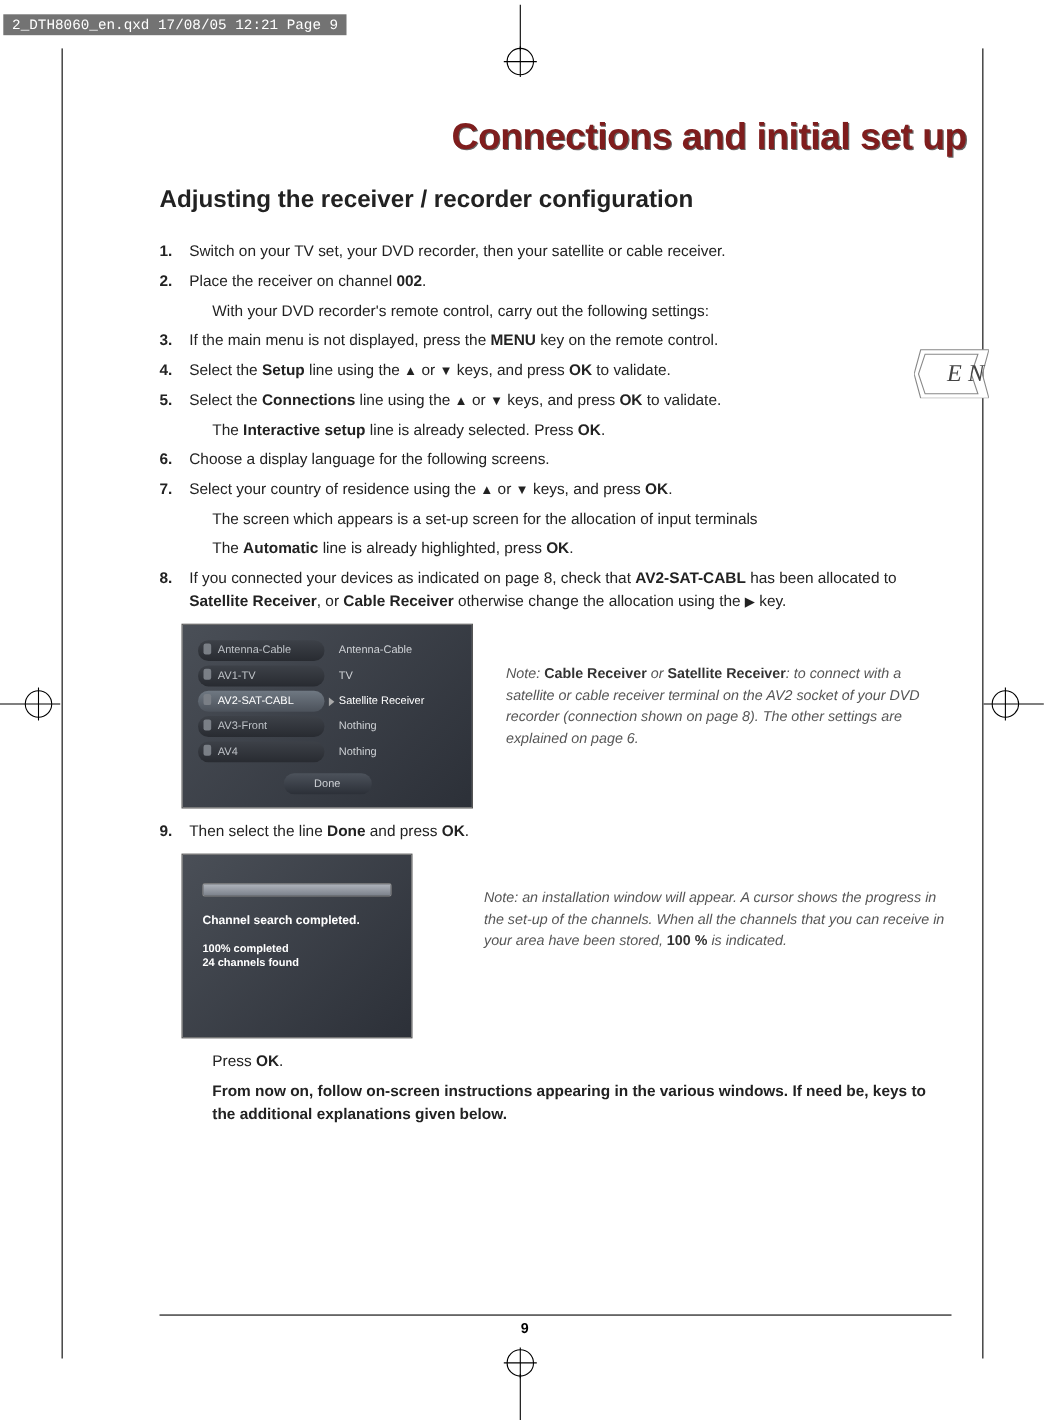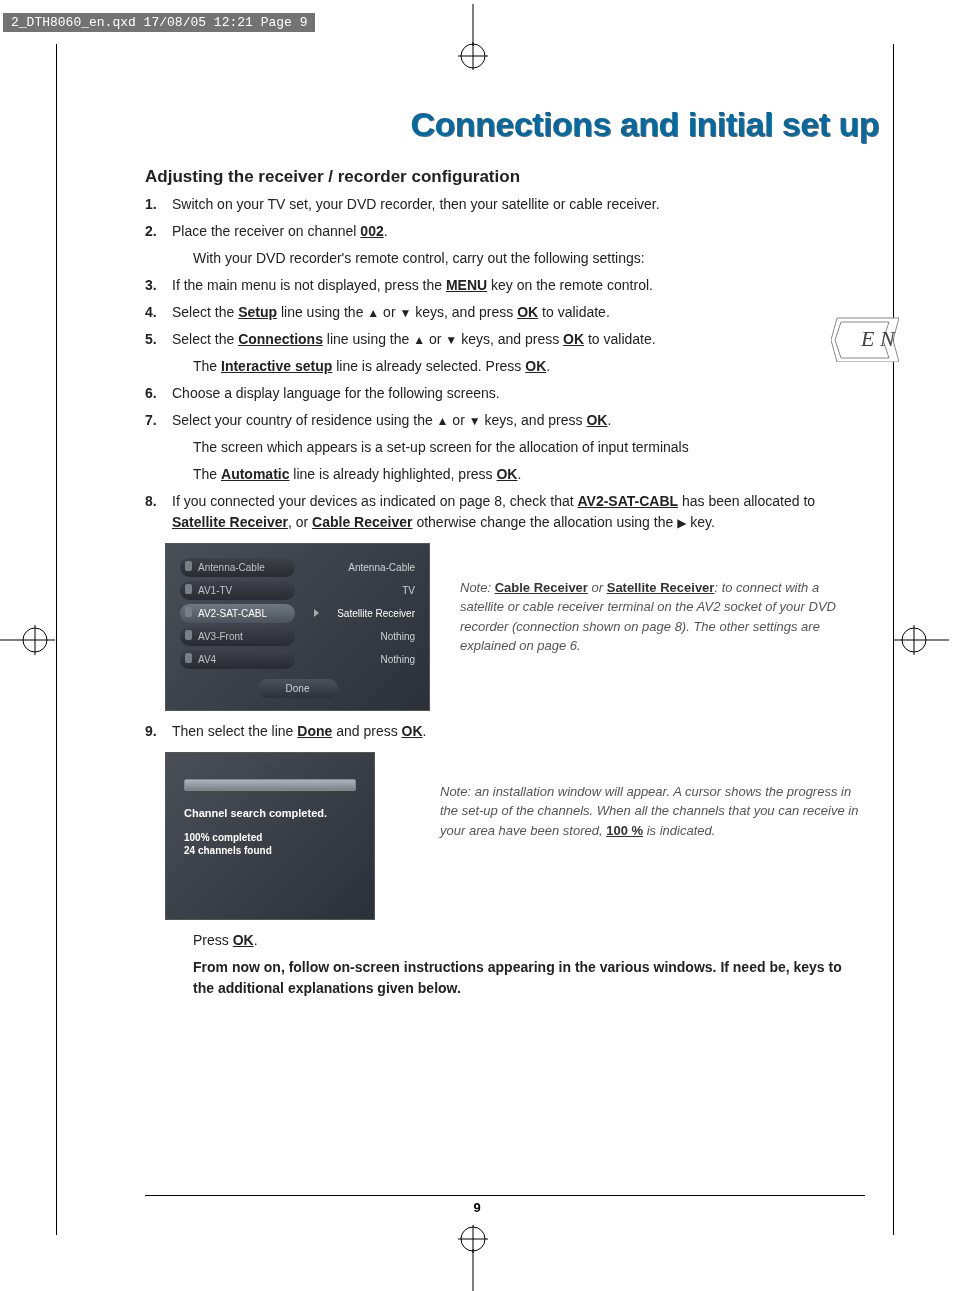--- a/index.html
+++ b/index.html
@@ -51,55 +51,55 @@
     }
     .crop svg { display: block; }
     .trim-line-v1 { position: absolute; top: 44px; bottom: 56px; left: 56px; width:1px; background:#000;}
     .trim-line-v2 { position: absolute; top: 44px; bottom: 56px; right: 60px; width:1px; background:#000;}
     .page-title {
       position: absolute;
       top: 105px;
       right: 75px;
       font-size: 34px;
       font-weight: bold;
-      color: #0369a1;
+      color: #7f1d1d;
       text-shadow: 1px 1px 0 #666;
       letter-spacing: -0.5px;
     }
     .lang-badge {
       position: absolute;
       top: 314px;
       right: 55px;
       width: 68px;
       height: 48px;
     }
     .content {
       position: absolute;
       top: 164px;
       left: 145px;
       width: 720px;
       font-size: 14px;
       line-height: 1.5;
       color: #222;
     }
     .subsection-title {
-      font-size: 17px;
+      font-size: 22px;
       font-weight: bold;
-      margin-bottom: 4px;
+      margin-bottom: 21px;
     }
     .step {
       display: flex;
       margin-bottom: 6px;
     }
     .step-num {
       font-weight: bold;
       min-width: 27px;
     }
     .para { margin-bottom: 6px; margin-left: 48px; }
-    .bold { font-weight: bold; text-decoration: underline; }
+    .bold { font-weight: bold; }
     .tri {
       display: inline-block;
       font-size: 12px;
       vertical-align: middle;
       line-height: 1;
     }
     .embed-row {
       display: flex;
       gap: 30px;
       margin-top: 10px;
@@ -121,21 +121,20 @@
       height: 168px;
       padding: 14px 14px 8px 14px;
       border: 1px solid #555;
       color: #cfd2d6;
       font-size: 11px;
     }
     .inp-row {
       display: flex;
       align-items: center;
       margin-bottom: 4px;
-      justify-content: space-between;
     }
     .pill {
       background: linear-gradient(#3d4148,#282b31);
       border-radius: 10px;
       padding: 2px 8px 2px 18px;
       width: 115px;
       position: relative;
       font-size: 10px;
       color: #bfc3c8;
     }

